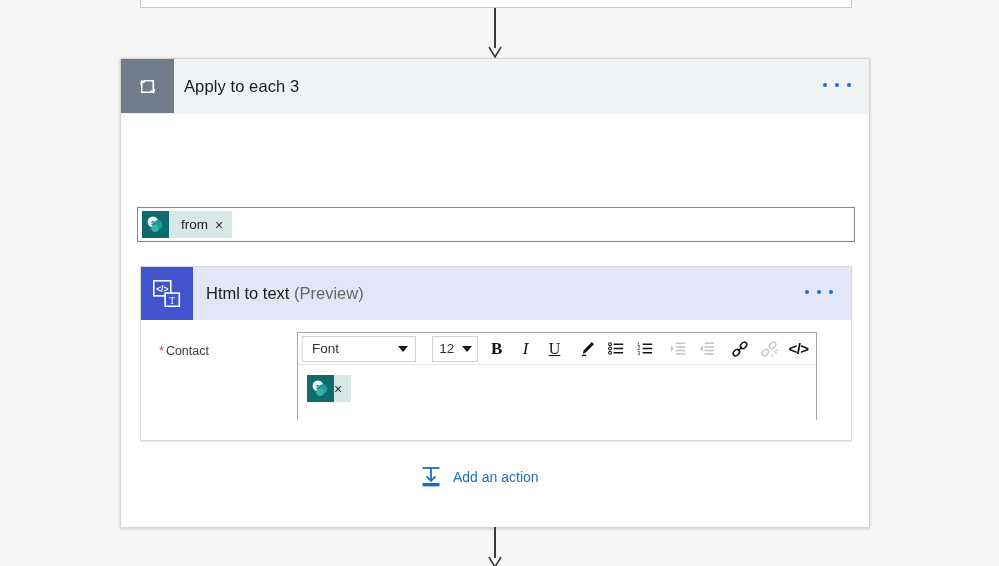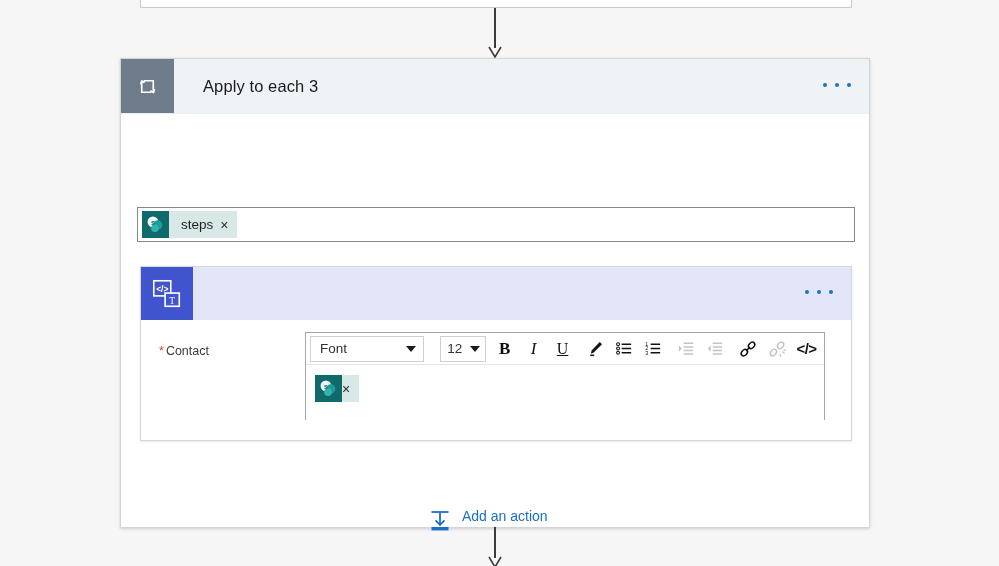--- a/index.html
+++ b/index.html
@@ -34,21 +34,21 @@
   .scope-header{
     position:relative;height:54px;background:#eff3f6;
     display:flex;align-items:center;
     border-bottom:1px solid #eceff1;
   }
   .scope-icon{
     width:53px;height:54px;background:#6f7c8c;
     display:flex;align-items:center;justify-content:center;flex:0 0 auto;
   }
   .scope-title{
-    margin-left:29px;font-size:16.5px;color:#1b1b1b;letter-spacing:.1px;
+    margin-left:10px;font-size:16.5px;color:#1b1b1b;letter-spacing:.1px;
   }
   .ellipsis{
     position:absolute;display:flex;gap:8px;align-items:center;cursor:pointer;
   }
   .ellipsis i{width:4px;height:4px;border-radius:50%;background:#1a73c7;display:block;}
 
   
   .scope-body{padding:0;position:relative;height:415px;}
 
   .field-label{
@@ -97,21 +97,21 @@
   }
   .action-title .preview{color:#666;}
 
   .action-body{position:relative;height:120px;}
   .content-label{
     position:absolute;left:18px;top:24px;font-size:12.5px;color:#3b3b3b;
   }
 
   
   .editor{
-    position:absolute;left:164px;top:12px;width:520px;height:88px;
+    position:absolute;left:156px;top:12px;width:520px;height:88px;
     border:1px solid #a6a6a6;background:#86efac;box-sizing:border-box;
   }
   .toolbar{
     height:31px;display:flex;align-items:center;background:#fff;
     border-bottom:1px solid #e6e6e6;
   }
   .tb-select{
     height:26px;border:1px solid #d0d0d0;background:#fff;margin:0 0 0 4px;
     display:flex;align-items:center;justify-content:space-between;
     box-sizing:border-box;cursor:pointer;
@@ -176,35 +176,39 @@
       <div class="output-box">
         <div class="token">
           <div class="sp-ico">
             <svg width="19" height="19" viewBox="0 0 22 22">
               <circle cx="8" cy="8" r="6.2" fill="#ffffff" opacity="0.95"></circle>
               <circle cx="13.6" cy="11.6" r="5.4" fill="#1d9c9c"></circle>
               <circle cx="10.4" cy="15.2" r="4.4" fill="#36b3a8"></circle>
               <text x="8" y="11.3" font-size="8" font-weight="bold" text-anchor="middle" fill="#0f6b6b" font-family="Liberation Sans, sans-serif">s</text>
             </svg>
           </div>
-          <div class="tk-text">steps</div>
+          <div class="tk-text">from</div>
           <div class="tk-x">×</div>
         </div>
       </div>
 
       <div class="action-card">
 
         <div class="action-header">
           <div class="action-icon">
             <svg width="34" height="34" viewBox="0 0 36 36">
               <rect x="4" y="4" width="18" height="16" fill="none" stroke="#ffffff" stroke-width="1.7"></rect>
               <text x="13" y="15.6" font-size="9" text-anchor="middle" fill="#ffffff" font-family="Liberation Sans, sans-serif" font-weight="bold">&lt;/&gt;</text>
               <rect x="16" y="17" width="15" height="14" fill="#4054cd" stroke="#ffffff" stroke-width="1.7"></rect>
               <text x="23.5" y="28.2" font-size="10" text-anchor="middle" fill="#ffffff" font-family="Liberation Serif, serif">T</text>
             </svg>
+          </div>
+          <div class="action-title">
+            <span>Html to text</span>
+            <span class="preview">(Preview)</span>
           </div>
           <div class="ellipsis" style="right:18px;top:23px;">
             <i></i>
               <i></i>
               <i></i>
           </div>
         </div>
 
         <div class="action-body">
 
@@ -305,21 +309,21 @@
                   </svg>
                 </div>
                 <div class="tk-x">×</div>
               </div>
             </div>
 
           </div>
         </div>
       </div>
 
-      <div style="position:absolute;left:306px;top:350px;display:flex;cursor:pointer;margin-top:44px;">
+      <div style="position:absolute;left:297px;top:350px;display:flex;align-items:center;cursor:pointer;">
         <span style="display:block;line-height:0;">
           <svg width="26" height="26" viewBox="0 0 26 26">
             <path d="M4.5 4 H21.5" stroke="#1a6fc4" stroke-width="1.8"></path>
             <path d="M13 4.5 V16" stroke="#1a6fc4" stroke-width="1.8"></path>
             <path d="M8.6 12.4 L13 17 L17.4 12.4" fill="none" stroke="#1a6fc4" stroke-width="1.8"></path>
             <rect x="4.5" y="19" width="17" height="3.4" fill="#1a6fc4"></rect>
           </svg>
         </span>
         <span style="margin-left:9px;font-size:14px;color:#1a6fc4;">Add an action</span>
       </div>

